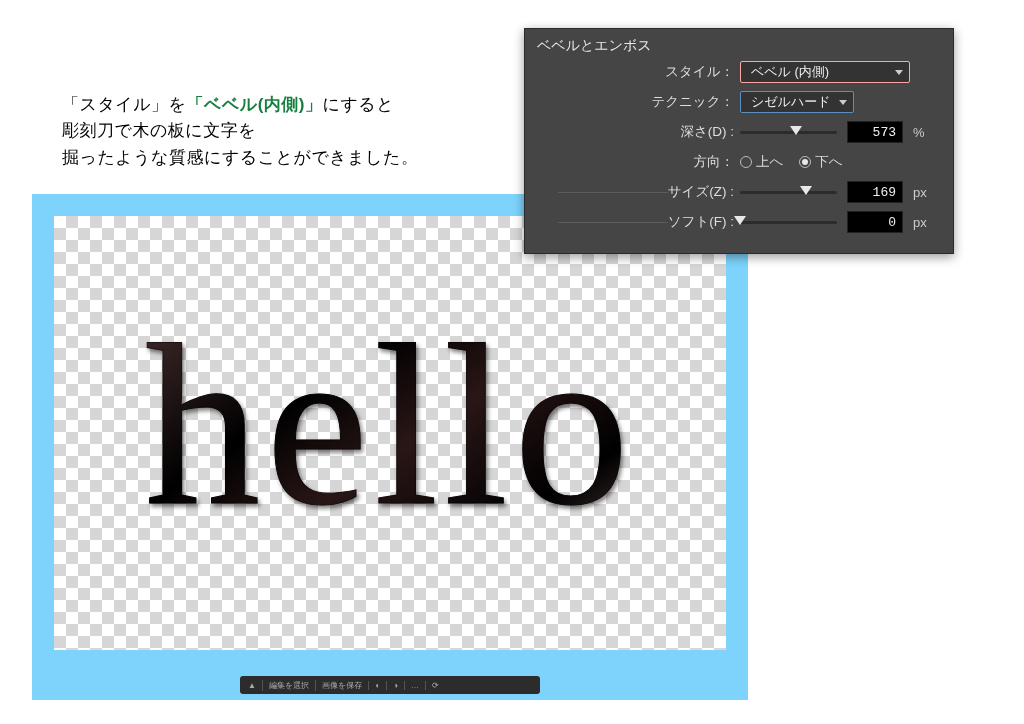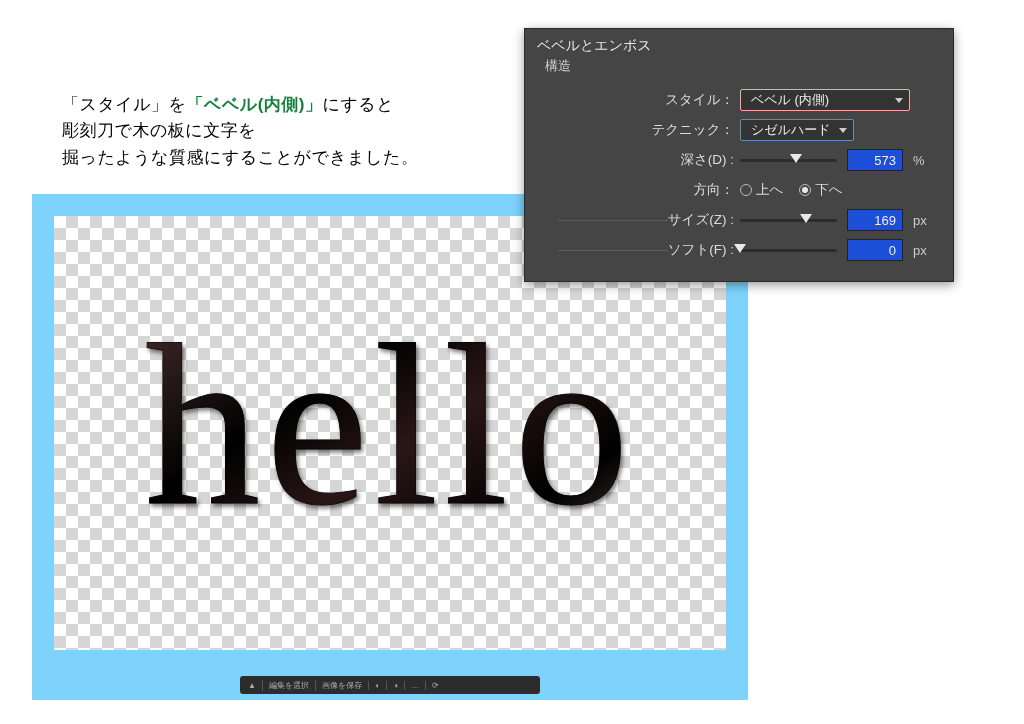--- a/index.html
+++ b/index.html
@@ -168,27 +168,27 @@
     top: -5px;
     width: 0; height: 0;
     border-left: 6px solid transparent;
     border-right: 6px solid transparent;
     border-top: 9px solid #e8e8e8;
     transform: translateX(-6px);
   }
   .numbox {
     width: 56px;
     height: 22px;
-    background: #1d4ed8;
+    background: #000000;
     border: 1px solid #222;
     color: #eee;
     text-align: right;
     padding: 0 6px;
     font-size: 13px;
-    display:flex; align-items:center; justify-content:flex-end;
+    display:flex; align-items:center; justify-content:flex-end;font-family:Liberation Mono, monospace;
   }
   .unit {
     width: 28px;
     text-align: left;
     color: #ccc;
     font-size: 13px;
   }
 
   .radio-row { display:flex; align-items:center; gap:16px;}
   .radio {
@@ -228,21 +228,20 @@
     <span>画像を保存</span>
     <span>◐</span>
     <span>◑</span>
     <span>…</span>
     <span>⟳</span>
   </div>
 </div>
 
 <div class="panel">
   <div class="panel-title">ベベルとエンボス</div>
-  <div class="panel-sub">構造</div>
 
   <div class="row">
     <div class="label">スタイル：</div>
     <div class="select style">
       <span>ベベル (内側)</span>
       <span class="chev"></span>
     </div>
   </div>
 
   <div class="row">

